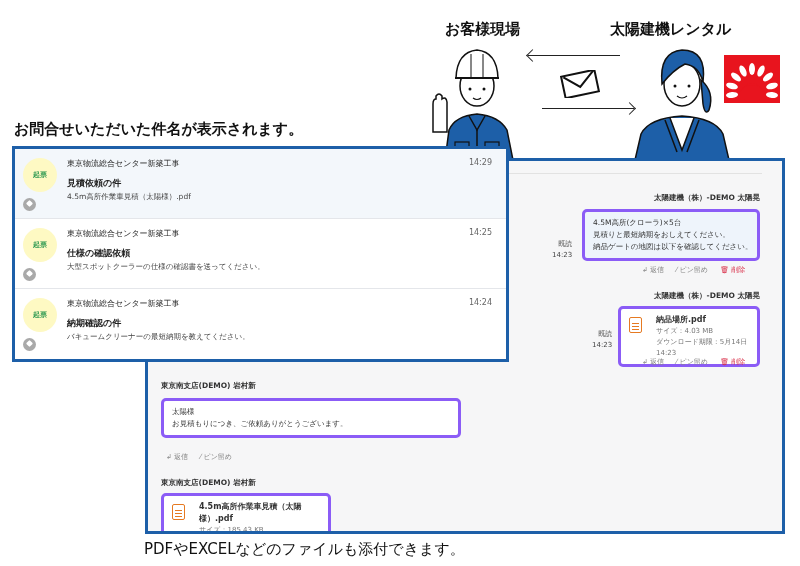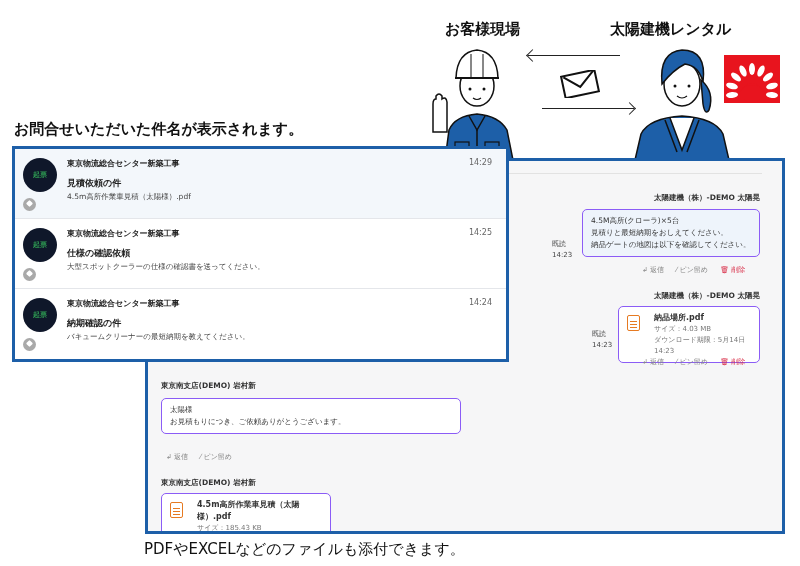--- a/index.html
+++ b/index.html
@@ -17,41 +17,41 @@
   .illus { position: absolute; }
   .arrow { position: absolute; height: 1px; background: #222; }
   .arrow::after { content: ""; position: absolute; top: -4px; width: 8px; height: 8px; border-top: 1px solid #222; border-right: 1px solid #222; }
   .arrow.left::after { left: 0; transform: rotate(-135deg); }
   .arrow.right::after { right: 0; transform: rotate(45deg); }
 
   
   .chat-panel { position: absolute; left: 145px; top: 158px; width: 640px; height: 376px; background: #f6f6f7; border: 3px solid #1d5fa8; overflow: hidden; }
   .chat-panel .topbar { position: absolute; left: 360px; right: 20px; top: 12px; height: 1px; background: #e2e2e2; }
   .sender { position: absolute; font-size: 7.5px; font-weight: bold; color: #333; white-space: nowrap; }
-  .bubble { position: absolute; background: #fff; border: 1px solid #8b5cf6; border-radius: 5px; font-size: 7.5px; line-height: 12px; color: #333; padding: 5px 8px; }
+  .bubble { position: absolute; background: #fff; border: 3px solid #8b5cf6; border-radius: 5px; font-size: 7.5px; line-height: 12px; color: #333; padding: 5px 8px; }
   .bubble.blue { background: #eef4fb; }
   .bubble-line { white-space: nowrap; display: block; }
-  .read { position: absolute; font-size: 7px; color: #444; line-height: 11px; }
+  .read { position: absolute; font-size: 7px; color: #444; text-align: right; line-height: 11px; }
   .actions { position: absolute; display: flex; gap: 12px; font-size: 7px; color: #888; white-space: nowrap; }
   .actions .del { color: #d9304a; text-align: center; }
   .file-card { display: flex; gap: 14px; align-items: flex-start; }
   .file-icon { width: 13px; height: 16px; border: 1.5px solid #e67a22; border-radius: 2px; position: relative; margin-top: 3px; flex-shrink: 0; }
   .file-icon::before { content: ""; position: absolute; left: 2px; right: 2px; top: 5px; height: 1px; background: #e67a22; box-shadow: 0 3px 0 #e67a22, 0 6px 0 #e67a22; }
   .file-name { font-weight: bold; font-size: 8px; color: #333; }
   .file-meta { font-size: 7px; color: #777; line-height: 11px; }
 
   
   .inbox { position: absolute; left: 12px; top: 146px; width: 497px; height: 216px; background: #fff; border: 3px solid #1d5fa8; z-index: 5; }
   .inbox-item { position: relative; height: 70px; border-bottom: 1px solid #e4e6ea; }
   .inbox-item.selected { background: #f3f7fb; }
   .inbox-item:last-child { border-bottom: none; }
-  .avatar { position: absolute; left: 8px; top: 9px; width: 34px; height: 34px; border-radius: 50%; background: #0f172a; color: #2e9a52; font-size: 7px; font-weight: bold; display: flex; align-items: center; justify-content: center; }
+  .avatar { position: absolute; left: 8px; top: 9px; width: 34px; height: 34px; border-radius: 50%; background: #fef9c3; color: #2e9a52; font-size: 7px; font-weight: bold; display: flex; align-items: center; justify-content: center; }
   .pin-badge { position: absolute; left: 8px; top: 49px; width: 13px; height: 13px; border-radius: 50%; background: #a9a9a9; }
   .pin-badge::after { content: ""; position: absolute; left: 4px; top: 3px; width: 5px; height: 5px; background: #fff; border-radius: 1px; transform: rotate(45deg); }
-  .project { position: absolute; left: 52px; top: 9px; font-size: 8px; font-weight: bold; color: #222; white-space: nowrap; }
+  .project { position: absolute; left: 52px; top: 9px; font-size: 8px; font-weight: normal; color: #222; white-space: nowrap; }
   .time { position: absolute; right: 14px; top: 9px; font-size: 8px; color: #666; margin-left: 15px; }
   .subject { position: absolute; left: 52px; top: 28px; font-size: 9px; font-weight: bold; color: #222; white-space: nowrap; }
   .preview { position: absolute; left: 52px; top: 43px; font-size: 7.5px; color: #444; white-space: nowrap; }
 </style>
 </head>
 <body>
 
 <div class="caption cap-top">お問合せいただいた件名が表示されます。</div>
 <div class="caption cap-bottom">PDFやEXCELなどのファイルも添付できます。</div>
 <div class="caption label-cust">お客様現場</div>

